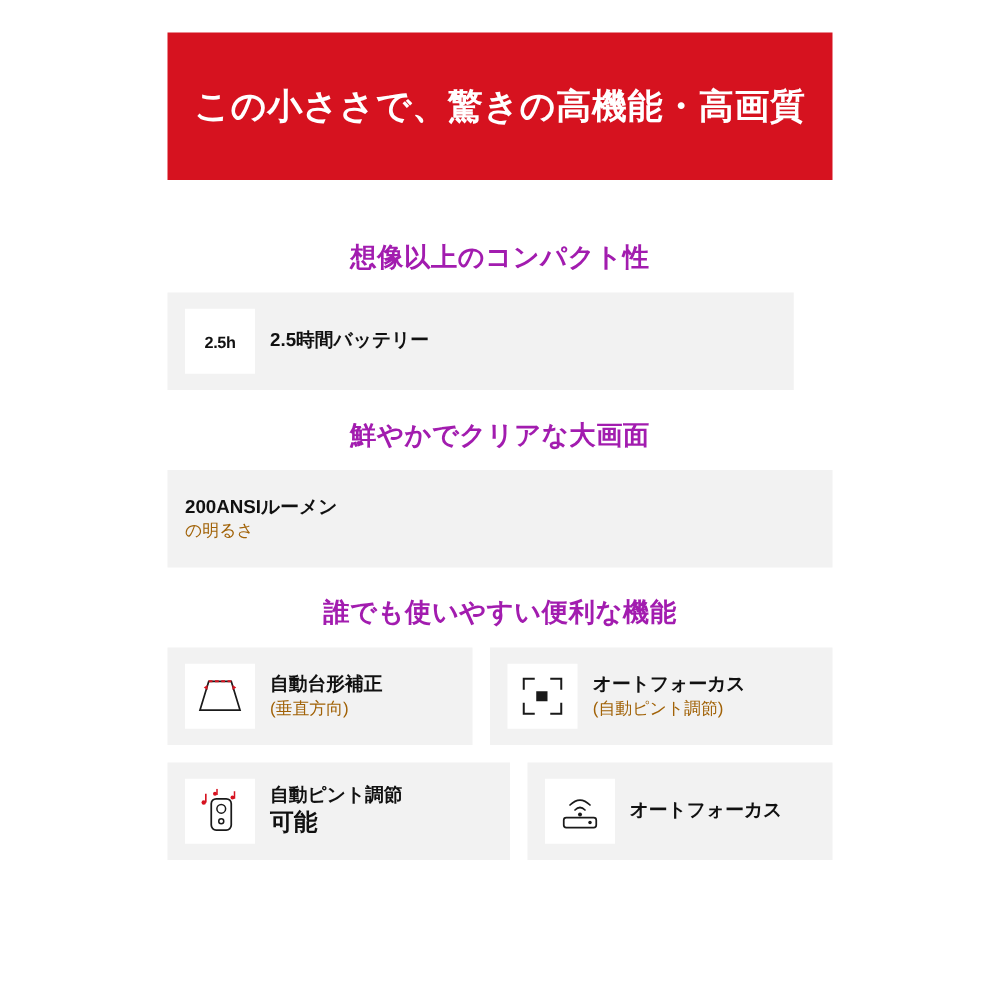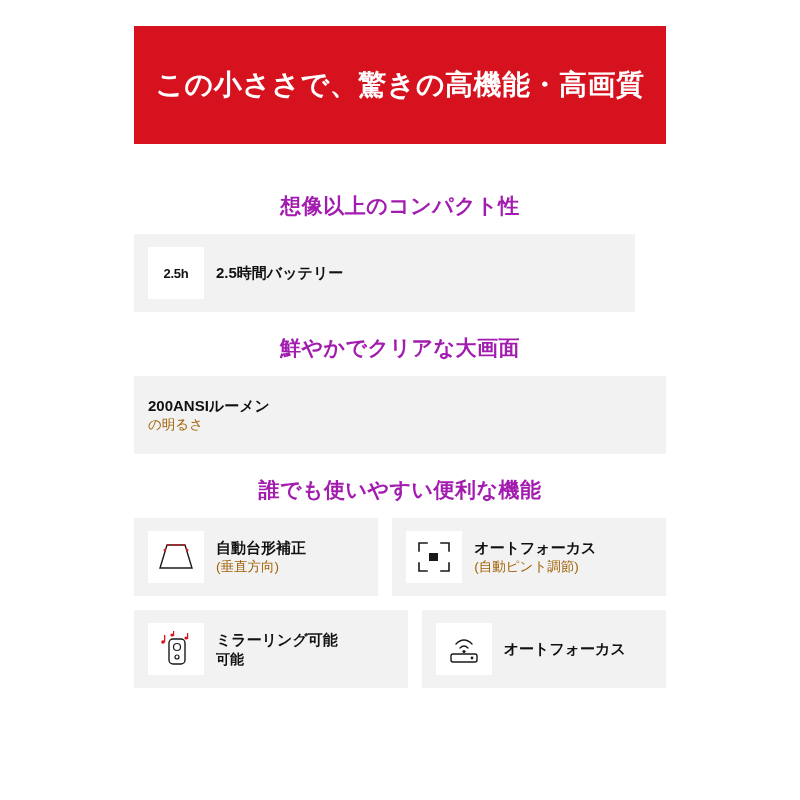--- a/index.html
+++ b/index.html
@@ -86,21 +86,21 @@
     line-height: 1.32;
   }
   .card-text .sub {
     font-weight: normal;
     font-size: 13.5px;
     color: #a16207;
     display: block;
   }
   .card-text .inline-sub {
     font-weight: normal;
-    font-size: 14px;
+    font-size: 19px;
     display: block;
   }
   .icon-text {
     font-size: 13px;
     font-weight: bold;
     color: #111;
     letter-spacing: -0.3px;
   }
 
   svg { display: block; }
@@ -206,21 +206,21 @@
                     <rect x="9" y="4" width="1.3" height="7"></rect>
                   <circle cx="17" cy="4" r="1.6"></circle>
                     <rect x="18" y="0" width="1.2" height="5"></rect>
                   <circle cx="31" cy="7" r="1.6"></circle>
                     <rect x="32" y="2" width="1.2" height="6"></rect>
                 </g>
               </svg>
             </span>
           </div>
           <div class="card-text">
-            <span>ミラーリング可能</span>
+            <span>自動ピント調節</span>
             <span class="inline-sub" style="font-weight:bold;">可能</span>
           </div>
         </div>
 
         <div class="card narrow">
           <div class="icon-box">
             <span>
               <svg width="44" height="34" viewBox="0 0 44 34">
                 <g fill="none" stroke="#1a1a1a" stroke-width="1.4" stroke-linecap="round">
                   <path d="M14 12 q8 -8 16 0"></path>

